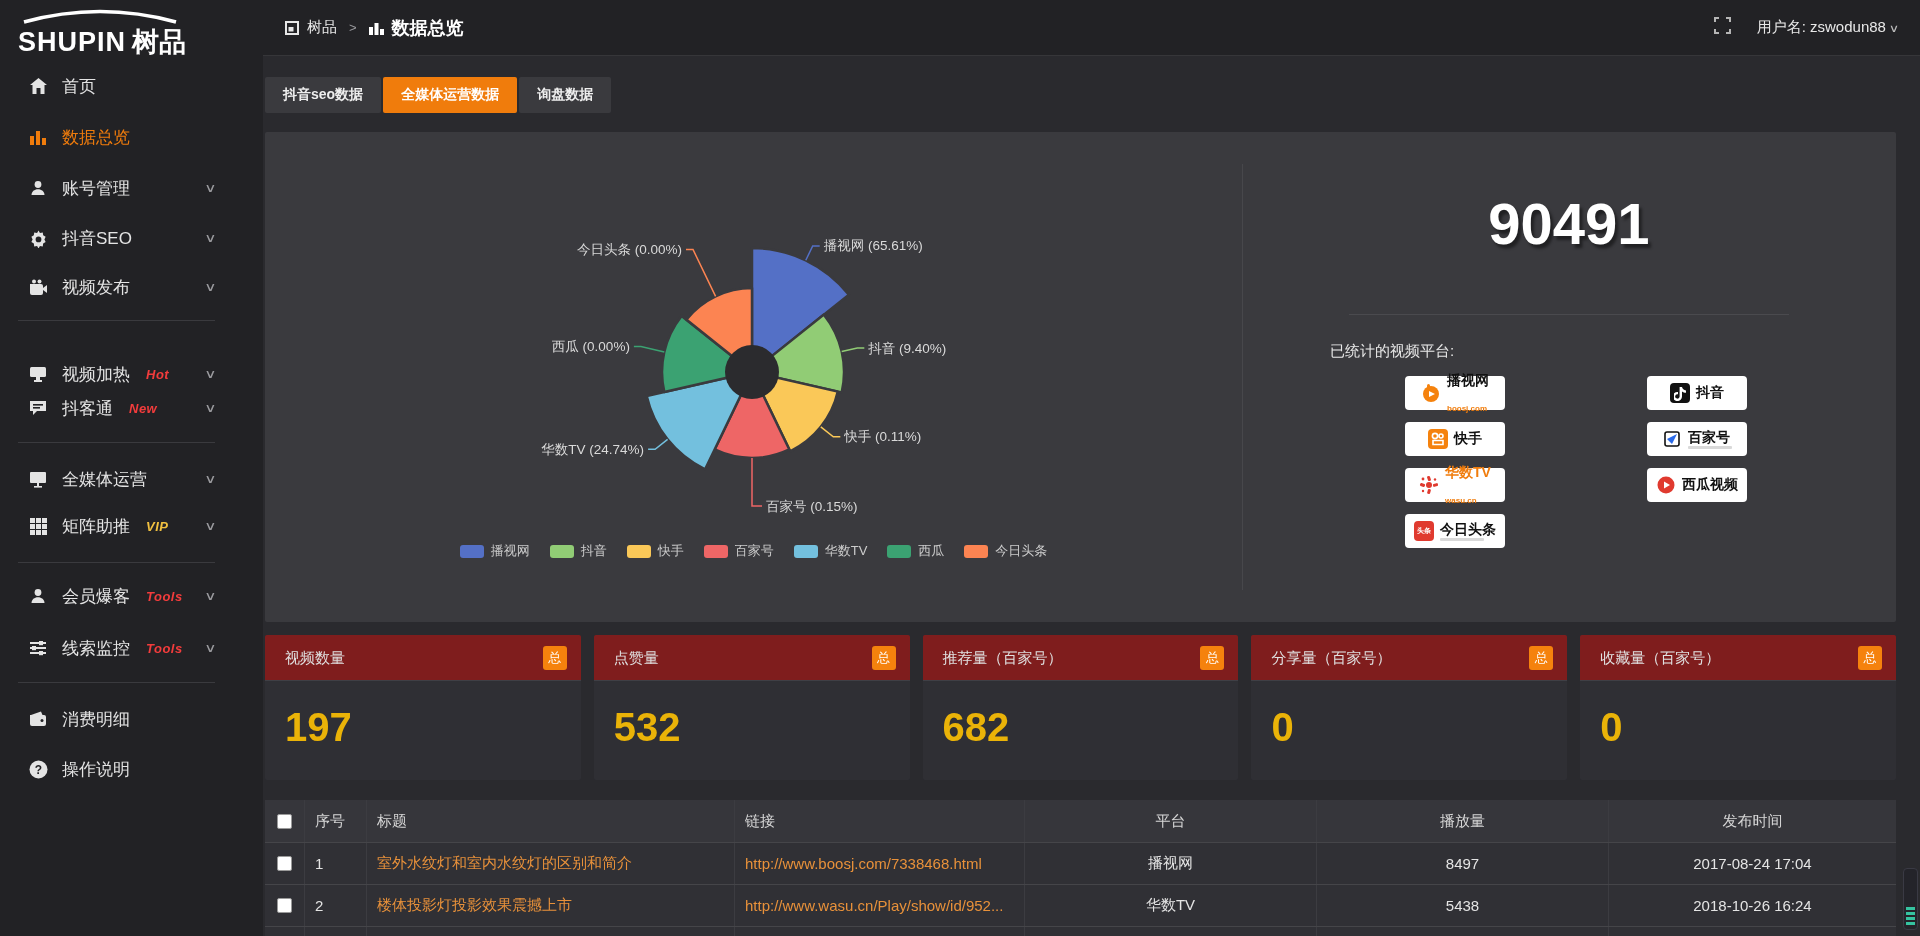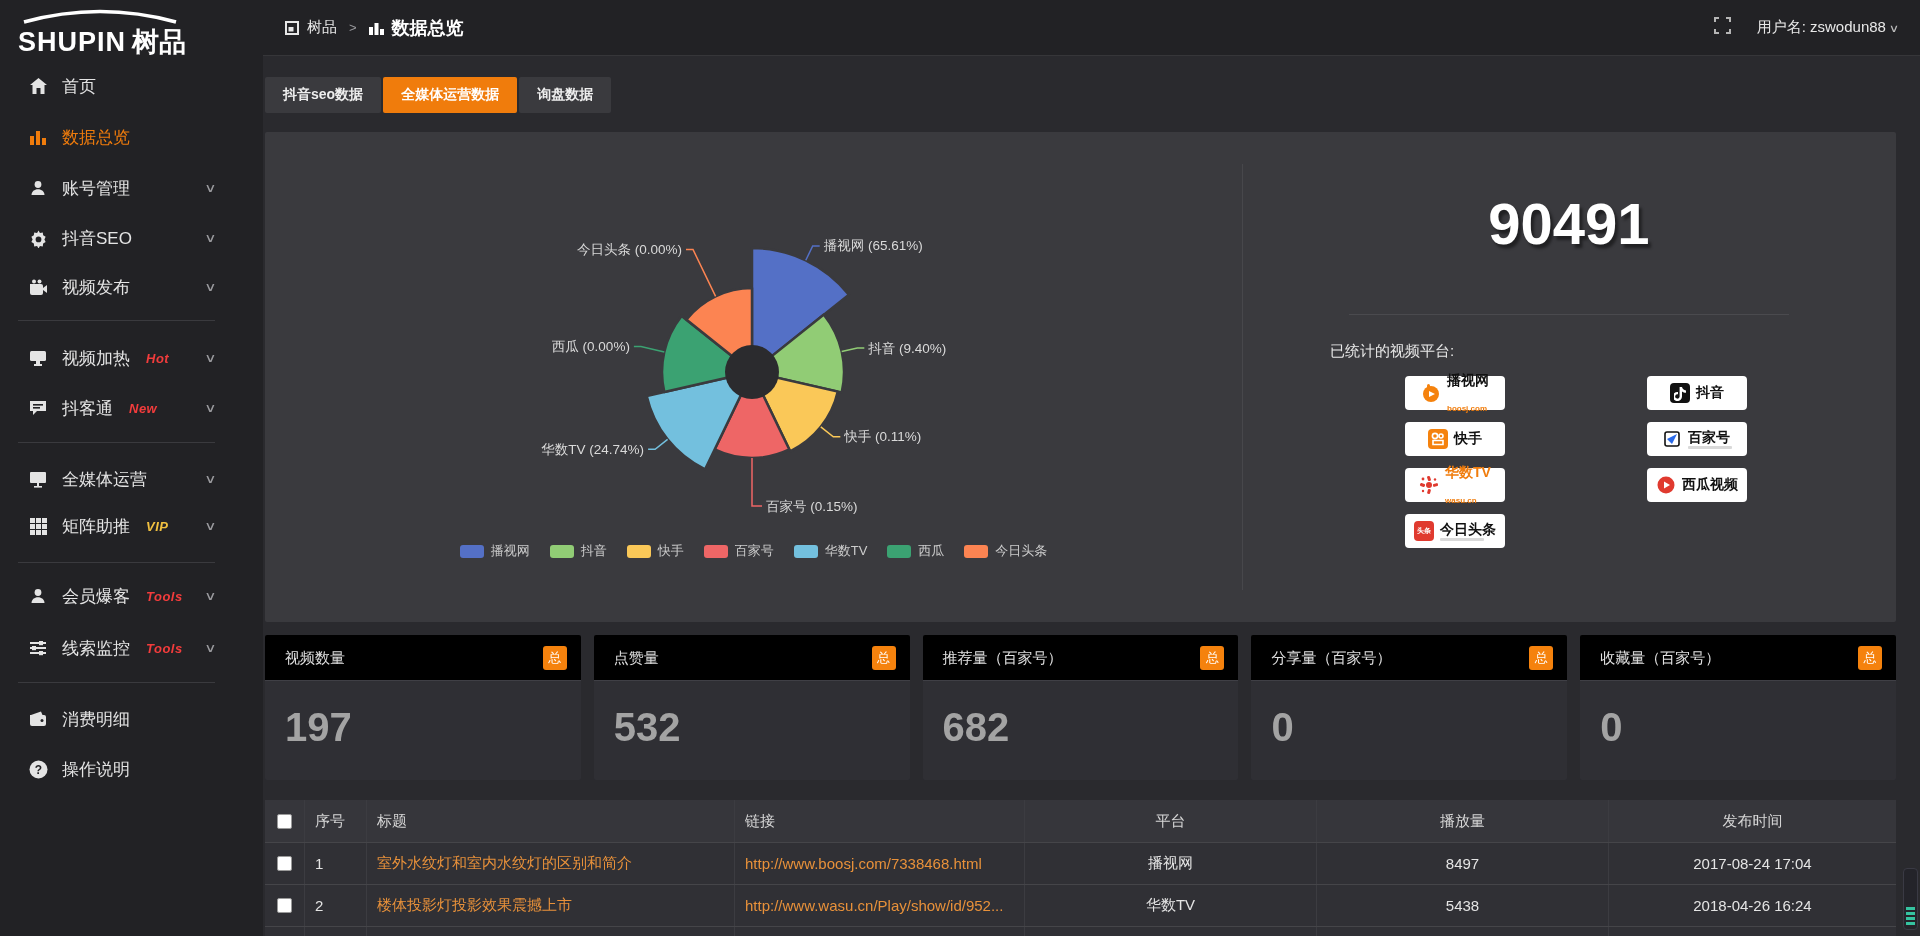--- a/index.html
+++ b/index.html
@@ -56,24 +56,24 @@
   .pbadge .pname { color:#111; font-size:14px; font-weight:bold; white-space:nowrap; }
   .pbadge .stack { display:flex; flex-direction:column; line-height:1; }
   .pbadge .psub { font-size:8px; color:#f07c0c; font-weight:bold; margin-top:18px; }
   .pbadge .psub-line { width:44px; height:3px; background:#d9d9d9; margin-top:2px; border-radius:1px; }
   .licon { width:20px; height:20px; border-radius:4px; flex:none; display:flex; align-items:center; justify-content:center; }
   .orange-name { color:#f07c0c !important; }
 
   
   .cards { position:absolute; left:265px; top:635px; width:1631px; display:flex; gap:13px; }
   .card { position:relative; width:316px; height:145px; background:#2f2f34; border-radius:2px; }
-  .card-head { position:absolute; left:0; top:0; width:100%; height:46px; background:#000000; border-bottom:1px solid #3f3f45; border-radius:2px 2px 0 0; }
+  .card-head { position:absolute; left:0; top:0; width:100%; height:46px; background:#7f1d1d; border-bottom:1px solid #3f3f45; border-radius:2px 2px 0 0; }
   .card-label { position:absolute; left:20px; top:14px; color:#e0e0e0; font-size:15px; }
   .card-badge { position:absolute; right:14px; top:11px; width:24px; height:24px; background:#f5820d; color:#fff; font-size:13px; border-radius:3px; display:flex; align-items:center; justify-content:center; }
-  .card-value { position:absolute; left:20px; top:70px; color:#a3a3a3; font-size:40px; font-weight:bold;text-align:right; }
+  .card-value { position:absolute; left:20px; top:70px; color:#eab308; font-size:40px; font-weight:bold;text-align:right; }
 
   
   .table { position:absolute; left:265px; top:800px; width:1631px; }
   .trow { display:flex; align-items:center; height:42px; background:#303035; border-top:1px solid #454549; }
   .trow.thead { background:#36363b; border-top:none; }
   .trow.partial { height:11px; overflow:hidden; }
   .tc { height:100%; display:flex; align-items:center; padding:0 10px; font-size:15px; color:#e4e4e4; border-right:1px solid #3c3c41; }
   .tc:last-child { border-right:none; }
   .thead .tc { color:#d6d6d6; }
   .col-cb { width:40px; justify-content:center; }
@@ -154,21 +154,21 @@
             <circle cx="5" cy="3.5" r="2" fill="#e4e4e4"></circle>
             <circle cx="10.5" cy="3.5" r="2" fill="#e4e4e4"></circle>
           </svg>
         </span>
       <span>视频发布</span>
       <span class="sb-chevron">∨</span>
     </div>
 
     <div class="sb-divider" style="top:320px"></div>
 
-    <div class="sb-item" style="top:342px">
+    <div class="sb-item" style="top:358px">
       <span class="ic">
           <svg width="18" height="18" viewBox="0 0 18 18">
             <rect x="1" y="2" width="16" height="10" rx="1.5" fill="#e4e4e4"></rect>
             <rect x="7" y="12" width="4" height="3" fill="#e4e4e4"></rect>
             <rect x="5" y="15" width="8" height="2" fill="#e4e4e4"></rect>
           </svg>
         </span>
       <span>视频加热</span>
       <span class="sb-badge b-red">Hot</span>
       <span class="sb-chevron">∨</span>
@@ -531,21 +531,21 @@
         </div>
       <div class="tc col-idx">2</div>
       <div class="tc col-title">
           <span class="link-text">楼体投影灯投影效果震撼上市</span>
         </div>
       <div class="tc col-link">
           <span class="link-text">http://www.wasu.cn/Play/show/id/952...</span>
         </div>
       <div class="tc col-plat">华数TV</div>
       <div class="tc col-views">5438</div>
-      <div class="tc col-time">2018-04-26 16:24</div>
+      <div class="tc col-time">2018-10-26 16:24</div>
     </div>
     <div class="trow partial">
       <div class="tc col-cb"></div>
         <div class="tc col-idx"></div>
         <div class="tc col-title"></div>
         <div class="tc col-link"></div>
         <div class="tc col-plat"></div>
         <div class="tc col-views"></div>
         <div class="tc col-time"></div>
     </div>

